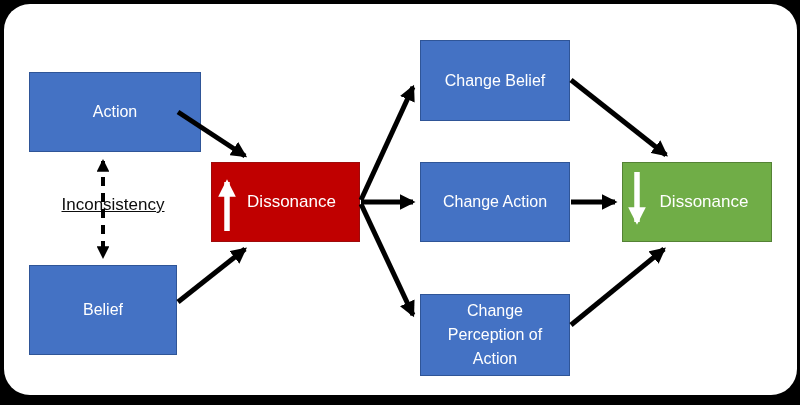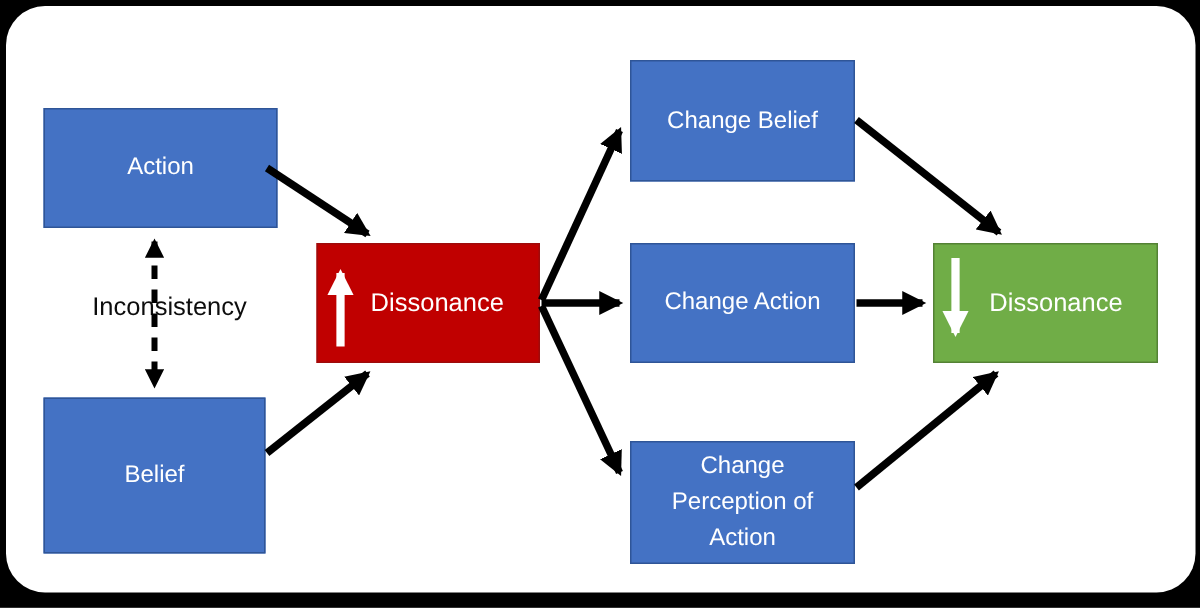--- a/index.html
+++ b/index.html
@@ -42,38 +42,39 @@
   .node.red {
     background: var(--node-red, #c00000);
     border: 1.5px solid var(--node-red-border, #9e0b0b);
     font-size: 17px;
   }
   .node.green {
     background: var(--node-green, #70ad47);
     border: 1.5px solid var(--node-green-border, #548235);
     font-size: 17px;
   }
-  .node-action      { left: 29px;  top: 72px;  width: 156px; height: 80px; }
-  .node-belief      { left: 29px;  top: 265px; width: 148px; height: 104px; justify-content: center; }
+  .node-action      { left: 29px;  top: 72px;  width: 172px; height: 80px; }
+  .node-belief      { left: 29px;  top: 265px; width: 148px; height: 90px; justify-content: center; }
   .node-diss-up     { left: 211px; top: 162px; width: 149px; height: 80px; padding-left: 12px; }
   .node-chg-belief  { left: 420px; top: 40px;  width: 150px; height: 81px; padding: 0 18px; }
   .node-chg-action  { left: 420px; top: 162px; width: 150px; height: 80px; padding: 0 18px; }
   .node-chg-percep  { left: 420px; top: 282px; width: 150px; height: 82px; padding: 0 18px; margin-top: 12px; }
   .node-diss-down   { left: 622px; top: 162px; width: 150px; height: 80px; padding-left: 14px; }
   .inconsistency {
     position: absolute;
     left: 113px;
     top: 205px;
     transform: translate(-50%, -50%);
     background: var(--canvas, #fff);
     color: var(--text-dark, #0d0d0d);
     font-size: 17px;
     padding: 2px 5px;
     white-space: nowrap;
     z-index: 3;
+    text-decoration: underline;
   }
   svg.arrows {
     position: absolute;
     left: 0;
     top: 0;
     z-index: 4;
     pointer-events: none;
   }
   .arrow-black { stroke: var(--arrow, #000); stroke-width: 5; fill: none; }
   .arrow-dashed { stroke: var(--arrow, #000); stroke-width: 4; fill: none; stroke-dasharray: 9 7; }

